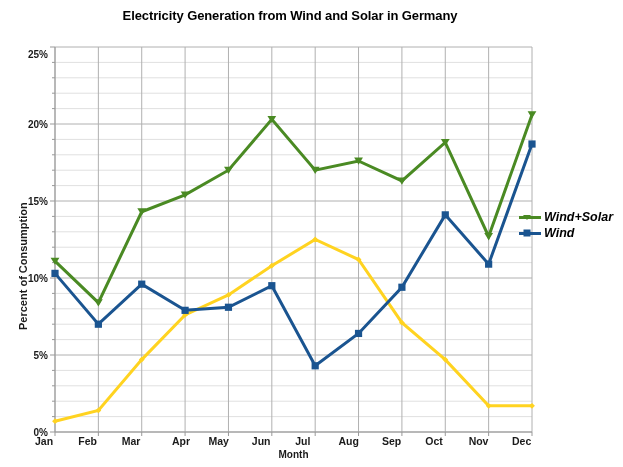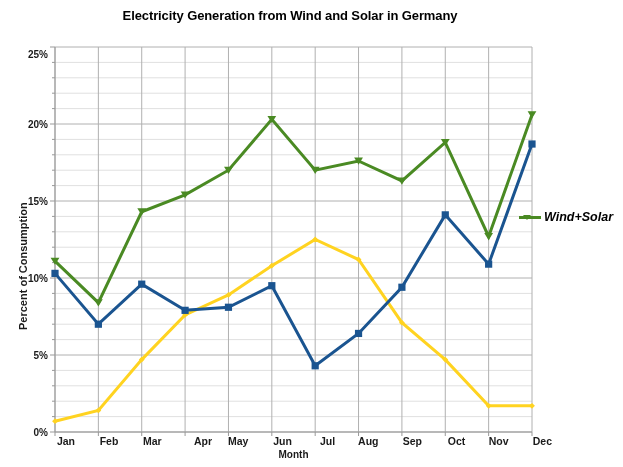--- a/index.html
+++ b/index.html
@@ -60,21 +60,21 @@
     text-align: right;
     font-size: 10px;
     font-weight: bold;
     color: #1a1a1a;
     transform: translateY(-50%);
   }
   .xtick-label {
     position: absolute;
     top: 435px;
     width: 40px;
-    text-align: right;
+    text-align: left;
     font-size: 10.5px;
     font-weight: bold;
     color: #1a1a1a;
     transform: translateX(-20px);
   }
   .legend {
     position: absolute;
     left: 519px;
     top: 209px;
     font-style: italic;
@@ -288,15 +288,22 @@
     </svg>
 
   <div class="legend" id="legend">
       <div class="legend-row">
         <div class="legend-swatch">
           <i style="background: rgb(74, 138, 35);"></i>
           <div class="lm lm-tri" style="border-top-color: rgb(74, 138, 35);"></div>
         </div>
         <span class="legend-label">Wind+Solar</span>
       </div>
+      <div class="legend-row">
+        <div class="legend-swatch">
+          <i style="background: rgb(26, 84, 144);"></i>
+          <div class="lm lm-sq" style="background: rgb(26, 84, 144);"></div>
+        </div>
+        <span class="legend-label">Wind</span>
+      </div>
     </div>
 
 </div>
 
 </body></html>

